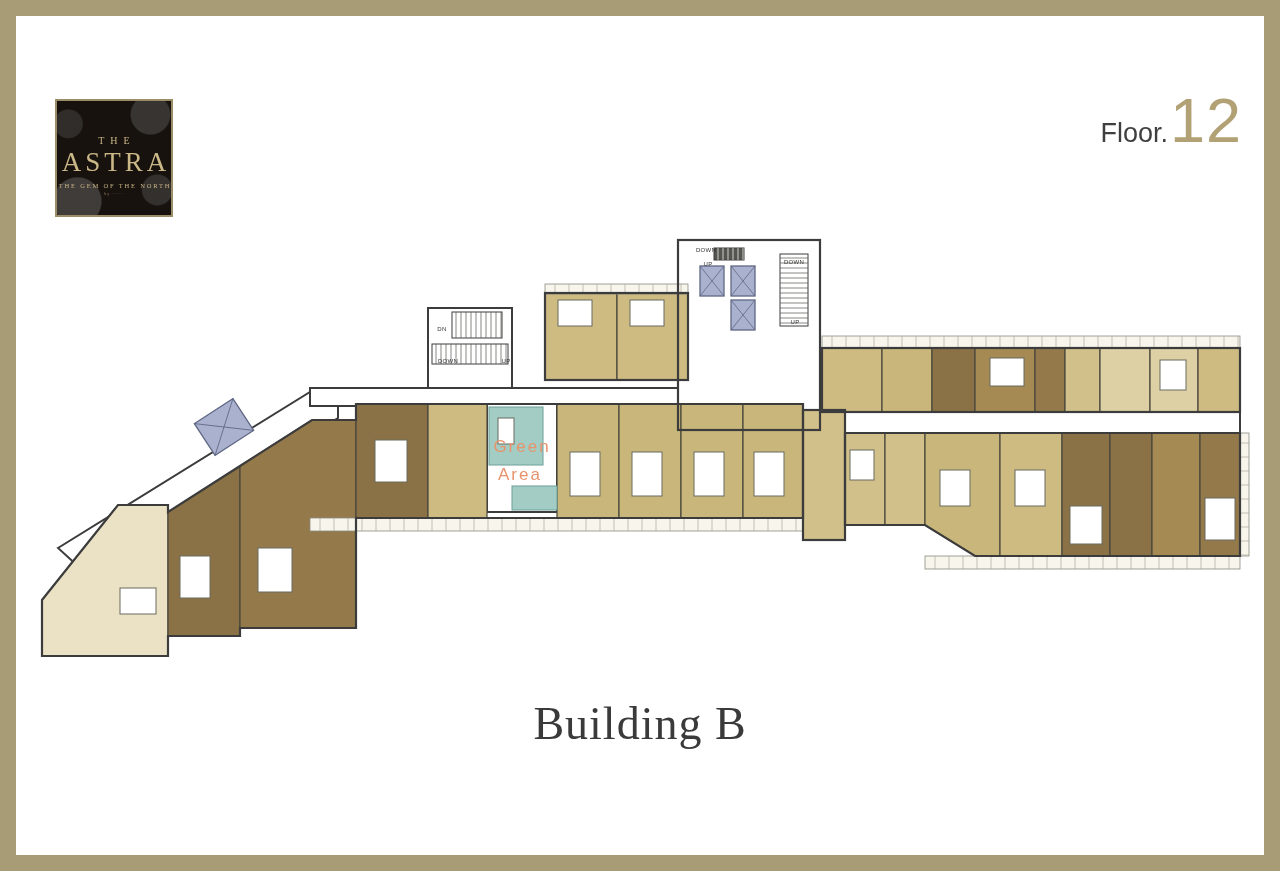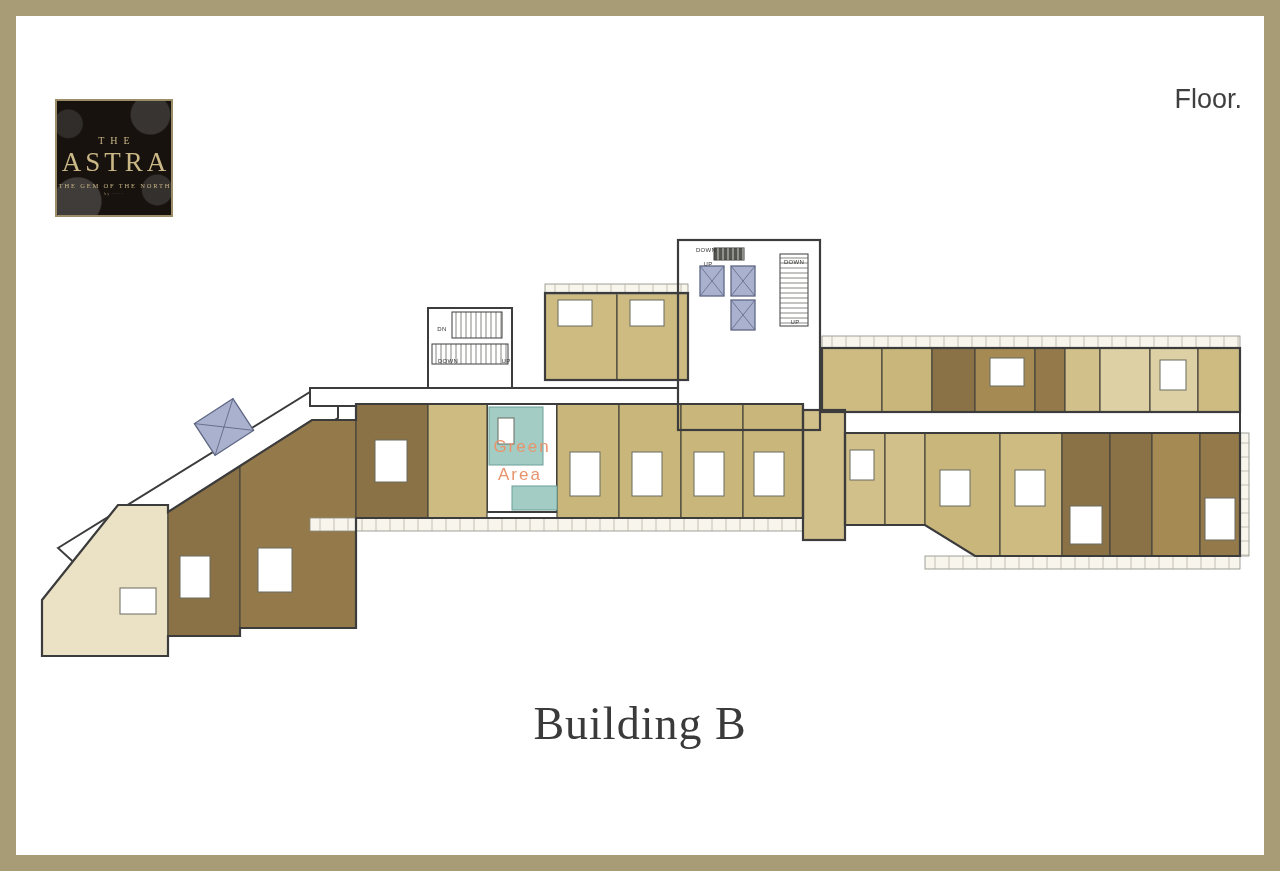--- a/index.html
+++ b/index.html
@@ -47,20 +47,21 @@
 
 <div class="logo">
   <div class="the">THE</div>
   <div class="astra">ASTRA</div>
   <div class="gem">THE GEM OF THE NORTH</div>
   <div class="byline">by ·····</div>
 </div>
 
 <div class="floor-label">
   <span class="prefix">Floor.</span>
+  <span class="number">12</span>
 </div>
 
 <svg id="plan-svg" width="1280" height="871" viewBox="0 0 1280 871">
     <polygon points="58,548 310,392 338,392 338,418 80,568" fill="#ffffff" stroke="#3c3c3c" stroke-width="2"></polygon>
     <rect x="310" y="388" width="535" height="18" fill="#ffffff" stroke="#3c3c3c" stroke-width="2"></rect>
     <rect x="678" y="240" width="142" height="190" fill="#ffffff" stroke="#3c3c3c" stroke-width="2"></rect>
     <rect x="428" y="308" width="84" height="80" fill="#ffffff" stroke="#3c3c3c" stroke-width="2"></rect>
     <rect x="845" y="412" width="395" height="21" fill="#ffffff" stroke="#3c3c3c" stroke-width="2"></rect>
     <rect x="487" y="404" width="70" height="108" fill="#ffffff" stroke="#3c3c3c" stroke-width="2"></rect>
     <polygon points="42,600 118,505 168,505 168,656 42,656" fill="#ebe2c5" stroke="#4a463c" stroke-width="1.2"></polygon>

